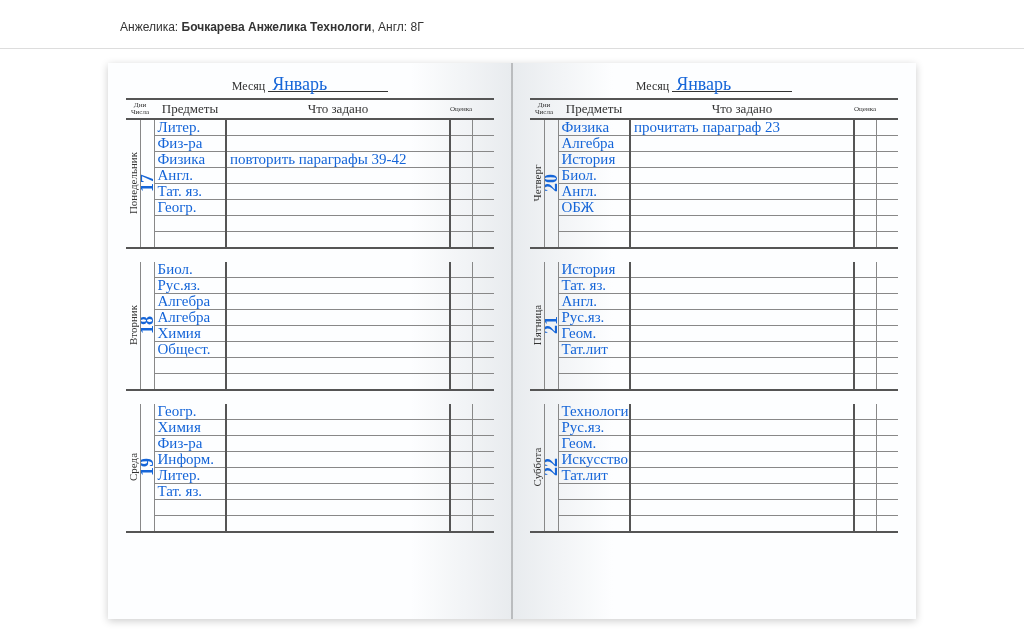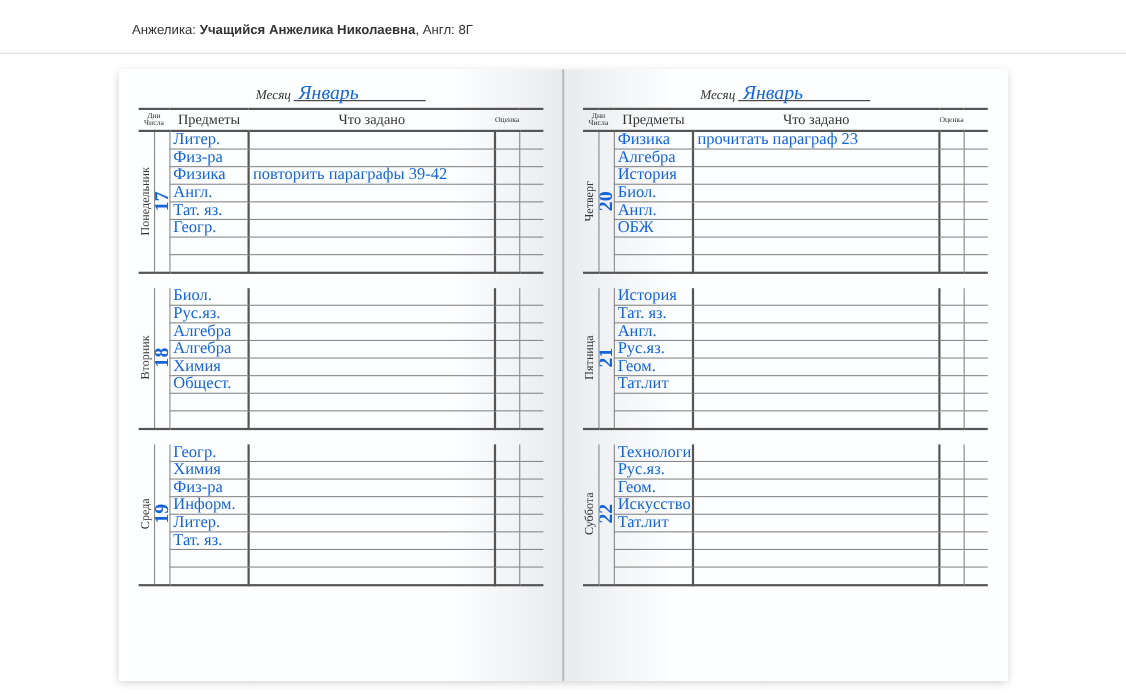--- a/index.html
+++ b/index.html
@@ -40,21 +40,20 @@
     width: 2px;
     margin-left: -1px;
     background: linear-gradient(to right, rgba(0,0,0,0.15), rgba(0,0,0,0.25), rgba(0,0,0,0.15));
   }
   .month-row {
     text-align: center;
     font-size: 12px;
     color: #333;
     font-family: "Times New Roman", serif;
     margin-bottom: 4px;
-    font-style: italic;
   }
   .month-label { display: inline-block; }
   .month-value {
     font-family: "Brush Script MT","Segoe Script",cursive;
     color: #1565d8;
     font-size: 18px;
     display: inline-block;
     border-bottom: 1px solid #333;
     min-width: 120px;
     text-align: left;
@@ -128,21 +127,21 @@
   .diary td.gr   { border-right: 1px solid #888; }
   .diary td.sg   { }
   .diary tr.lastrow td { border-bottom: 2px solid #555; }
   .dayspacer td { border: none !important; height: 14px !important; }
 </style>
 </head>
 <body>
 
 <div class="header">
   <span>Анжелика:</span>
-  <b>Учащийся Анжелика Николаевна</b><span>, </span>
+  <b>Бочкарева Анжелика Технологи</b><span>, </span>
   <span>Англ:</span>
   <span>8Г</span>
 </div>
 
 <div class="book">
   <div class="page left">
       <div class="month-row"><span class="month-label">Месяц</span> <span class="month-value">Январь</span></div>
       <table class="diary">
         <colgroup>
           <col class="col-dow">

